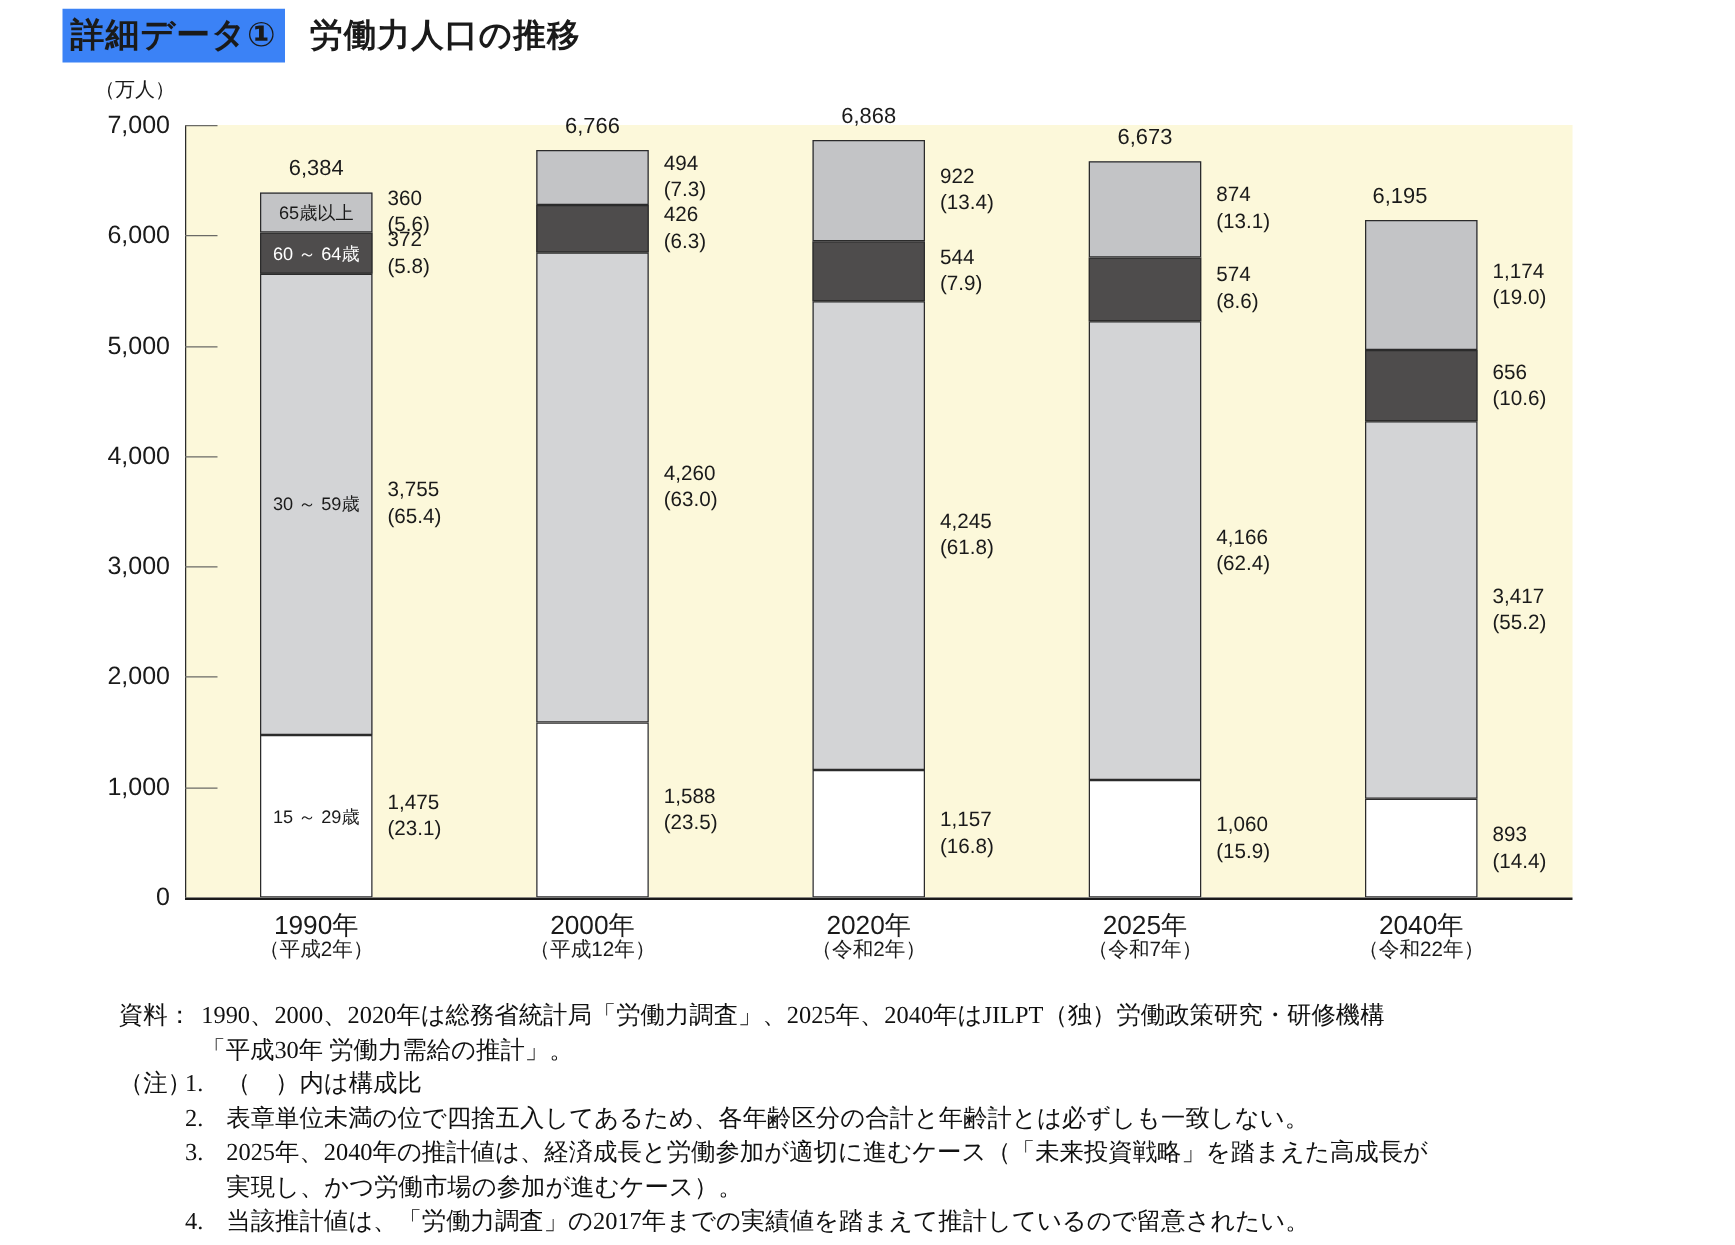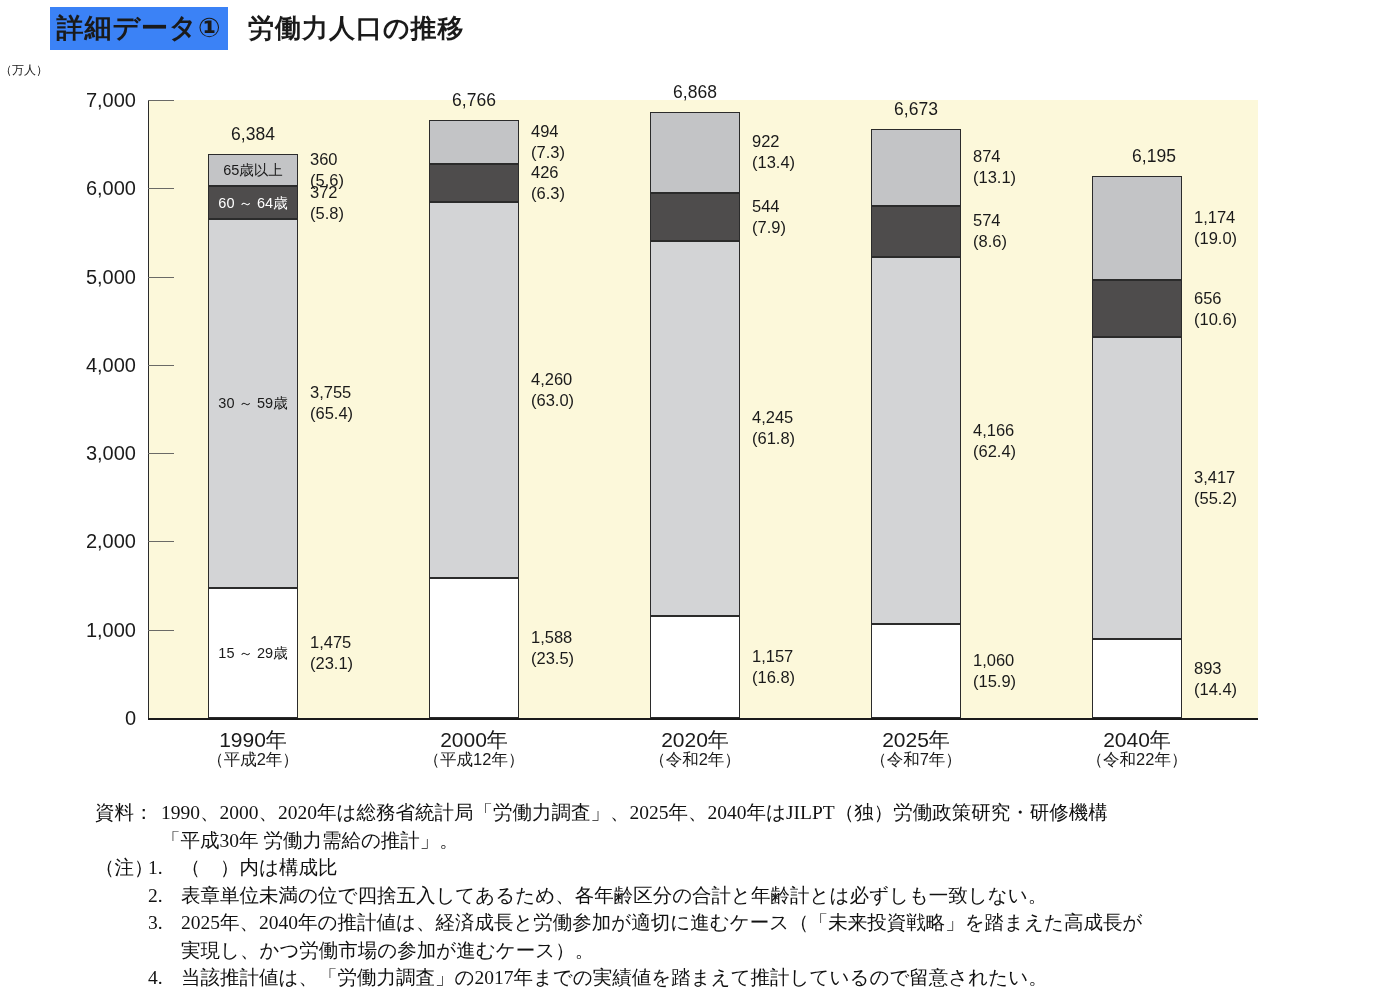--- a/index.html
+++ b/index.html
@@ -13,21 +13,21 @@
   #title-badge{
     position:absolute;left:50px;top:7px;width:178px;height:43px;
     line-height:43px;text-align:center;font-size:27px;font-weight:bold;
     letter-spacing:1px;
   }
   #page-subtitle{
     position:absolute;left:248px;top:7px;height:43px;line-height:43px;
     font-size:26px;font-weight:bold;letter-spacing:1px;
   }
   
-  #unit-label{position:absolute;left:0;top:62px;width:140px;font-size:12px;}
+  #unit-label{position:absolute;left:0;top:62px;width:140px;text-align:right;font-size:16px;}
   #plot-bg{position:absolute;}
   .y-tick-label{position:absolute;left:0;width:136px;text-align:right;font-size:20px;height:24px;line-height:24px;}
   .y-tick-line{position:absolute;height:1px;background:#6a6a66;}
   #y-axis-line{position:absolute;width:1px;background:#2b2b2b;}
   #x-axis-line{position:absolute;height:2px;background:#1a1a1a;}
   .bar-segment{position:absolute;box-sizing:border-box;border:1px solid #2b2b2b;}
   .bar-total-label{position:absolute;text-align:center;font-size:17.5px;}
   .segment-side-label{position:absolute;font-size:16.5px;line-height:21px;white-space:nowrap;}
   .segment-name-label{position:absolute;text-align:center;font-size:14.5px;white-space:nowrap;}
   .x-tick-year{position:absolute;text-align:center;font-size:21px;}
@@ -179,21 +179,21 @@
       <div class="bar-segment" style="left: 1092px; top: 279.573px; width: 90px; height: 57.9154px; background: rgb(78, 76, 76);"></div>
       <div class="segment-side-label" style="left: 1194px; top: 287.531px;">
         <div>656</div>
         <div>(10.6)</div>
       </div>
       <div class="bar-segment" style="left: 1092px; top: 175.926px; width: 90px; height: 103.647px; background: rgb(195, 196, 198);"></div>
       <div class="segment-side-label" style="left: 1194px; top: 206.749px;">
         <div>1,174</div>
         <div>(19.0)</div>
       </div>
-      <div class="bar-total-label" style="left: 1094px; top: 145.926px; width: 120px;">6,195</div>
+      <div class="bar-total-label" style="left: 1060px; top: 145.926px; width: 120px;">6,195</div>
       <div class="x-tick-year" style="left: 1047px; top: 726px; width: 180px;">2040年</div>
       <div class="x-tick-era" style="left: 1047px; top: 749px; width: 180px;">（令和22年）</div>
     </div>
 
   <div id="footer">
     <div class="src-grid">
       <div class="cell">資料：</div>
       <div class="cell">1990、2000、2020年は総務省統計局「労働力調査」、2025年、2040年はJILPT（独）労働政策研究・研修機構</div>
       <div class="cell"></div>
       <div class="cell">「平成30年 労働力需給の推計」。</div>

